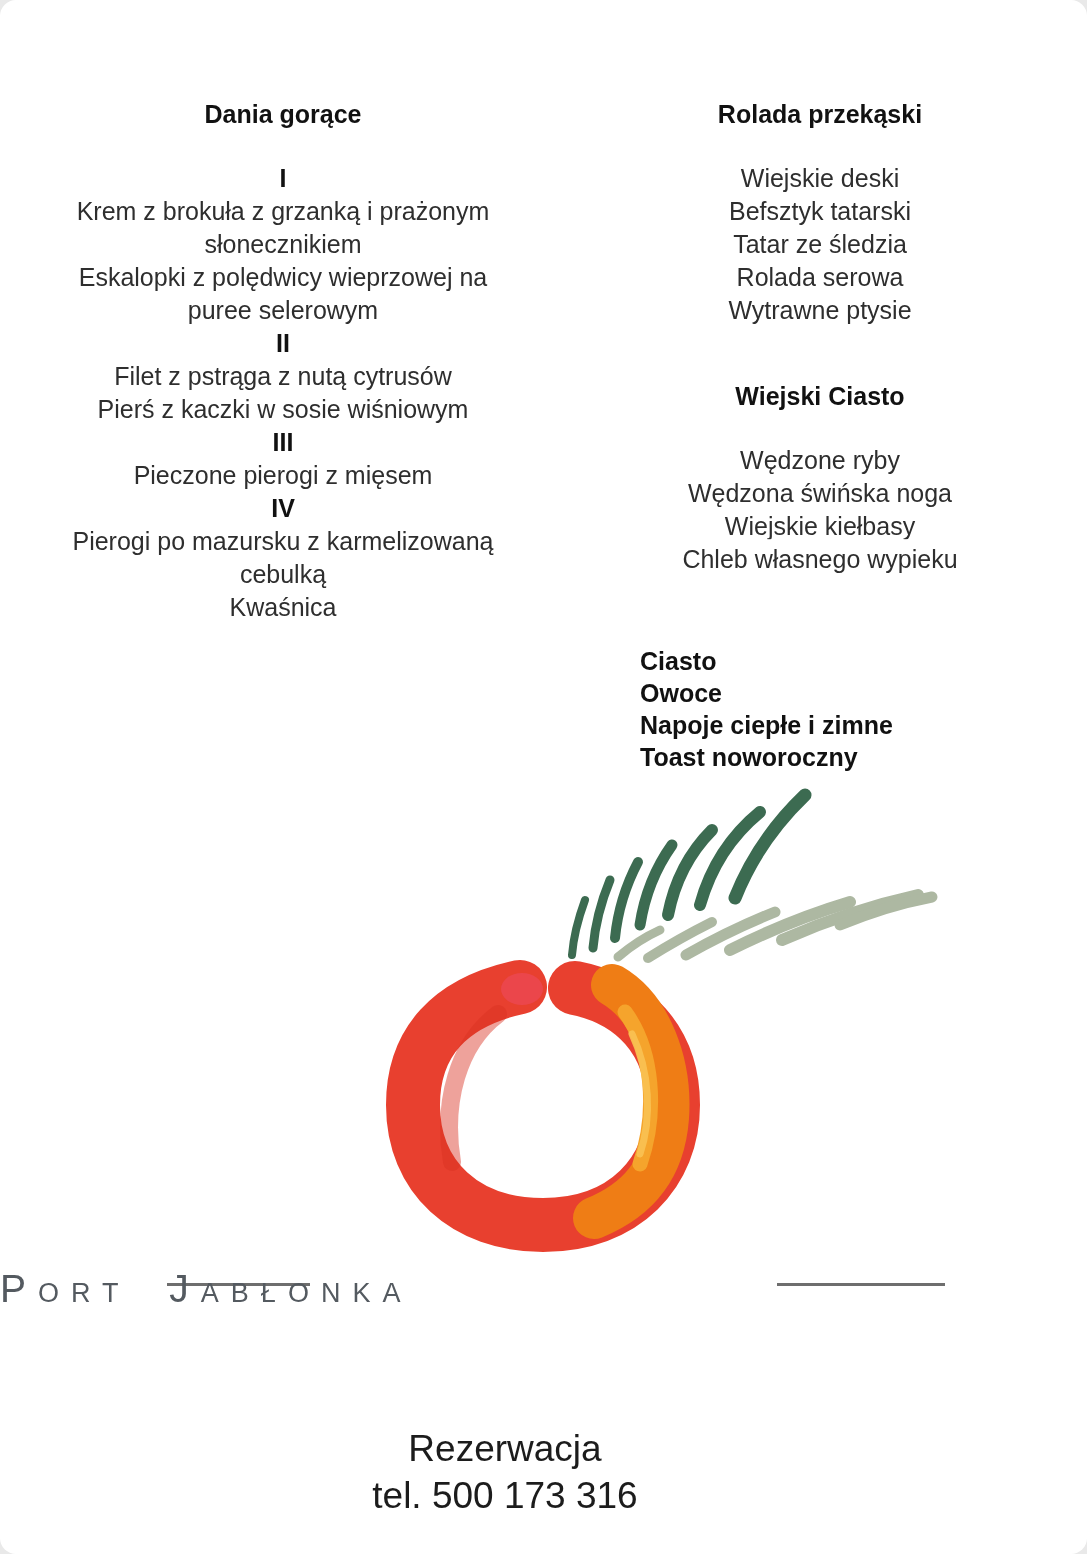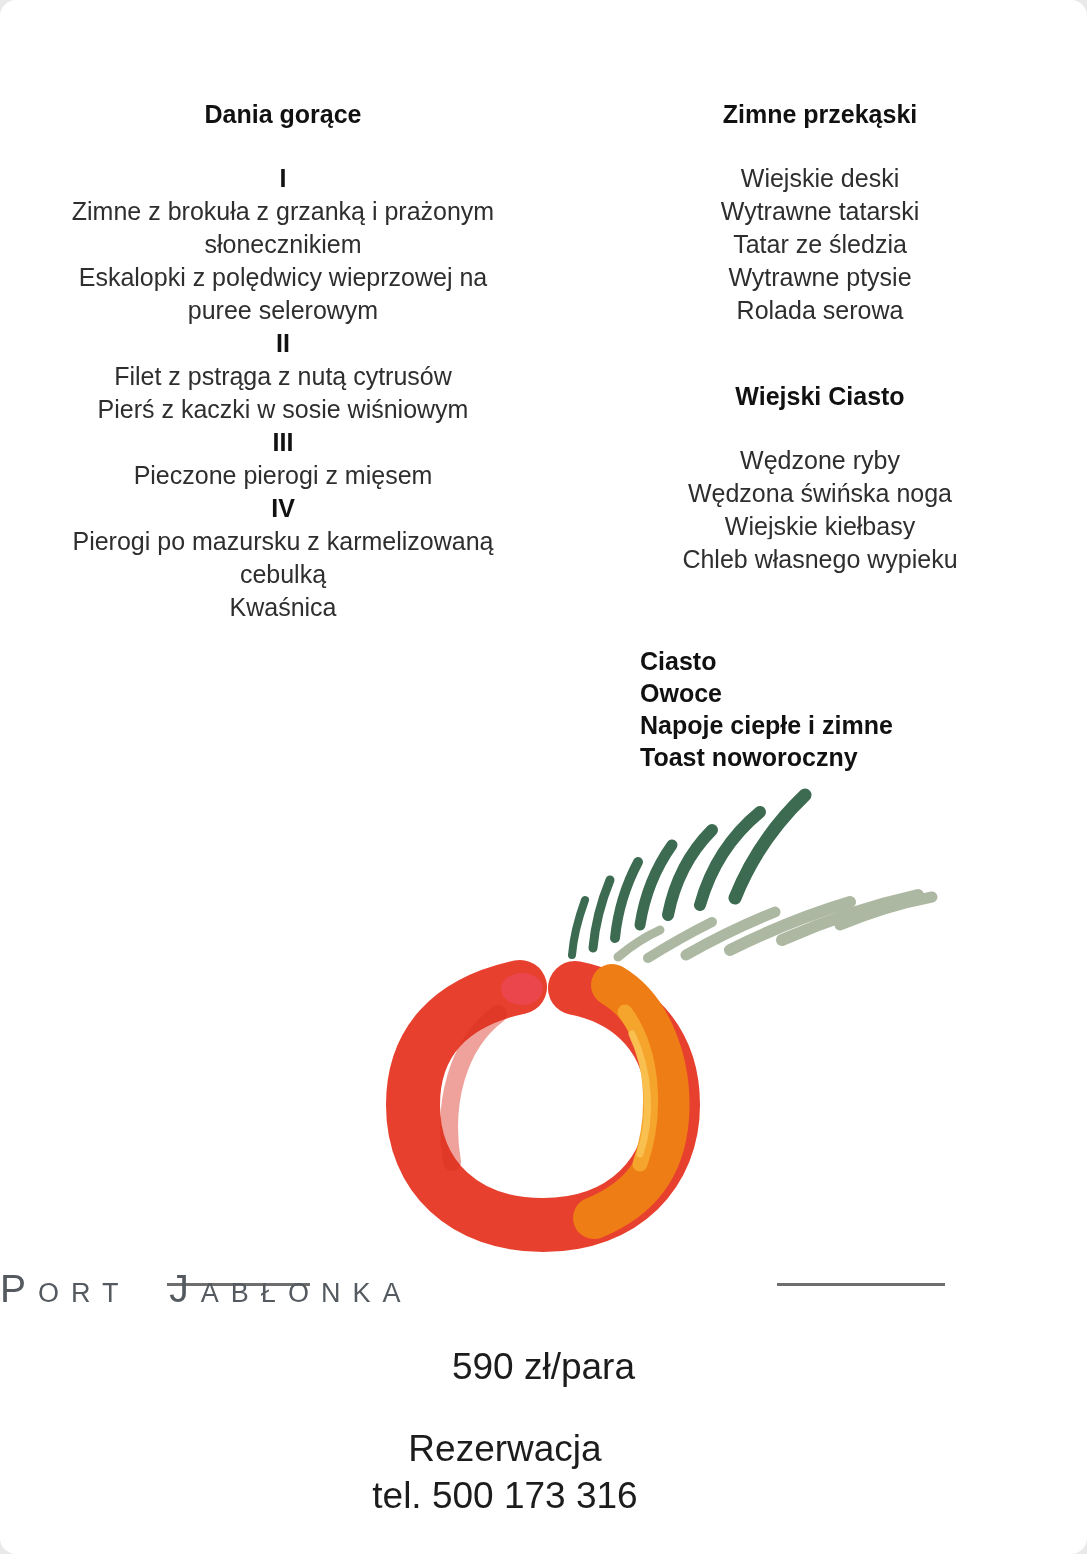--- a/index.html
+++ b/index.html
@@ -54,41 +54,41 @@
 </style>
 </head>
 <body>
 
 <div id="page">
 
   <div class="col" id="left-col">
     <div class="menu-heading">Dania gorące</div>
     <div class="menu-items">
       <div class="line numeral">I</div>
-      <div class="line">Zimne z brokuła z grzanką i prażonym słonecznikiem</div>
+      <div class="line">Krem z brokuła z grzanką i prażonym słonecznikiem</div>
       <div class="line">Eskalopki z polędwicy wieprzowej na puree selerowym</div>
       <div class="line numeral">II</div>
       <div class="line">Filet z pstrąga z nutą cytrusów</div>
       <div class="line">Pierś z kaczki w sosie wiśniowym</div>
       <div class="line numeral">III</div>
       <div class="line">Pieczone pierogi z mięsem</div>
       <div class="line numeral">IV</div>
       <div class="line">Pierogi po mazursku z karmelizowaną cebulką</div>
       <div class="line">Kwaśnica</div>
     </div>
   </div>
 
   <div class="col" id="right-col-1">
-    <div class="menu-heading">Zimne przekąski</div>
+    <div class="menu-heading">Rolada przekąski</div>
     <div class="menu-items">
       <div class="line">Wiejskie deski</div>
-      <div class="line">Wytrawne tatarski</div>
+      <div class="line">Befsztyk tatarski</div>
       <div class="line">Tatar ze śledzia</div>
+      <div class="line">Rolada serowa</div>
       <div class="line">Wytrawne ptysie</div>
-      <div class="line">Rolada serowa</div>
     </div>
   </div>
 
   <div class="col" id="right-col-2">
     <div class="menu-heading">Wiejski Ciasto</div>
     <div class="menu-items">
       <div class="line">Wędzone ryby</div>
       <div class="line">Wędzona świńska noga</div>
       <div class="line">Wiejskie kiełbasy</div>
       <div class="line">Chleb własnego wypieku</div>
@@ -137,19 +137,18 @@
       <path d="M 262 252 C 280 290, 282 336, 270 372" stroke-width="7" opacity="0.9" stroke="#fac253"></path>
     </g>
   </svg>
 
   <div id="brand-row">
     <div class="brand-rule" id="brand-rule-left"></div>
     <div id="brand-name">Port Jabłonka</div>
     <div class="brand-rule" id="brand-rule-right"></div>
   </div>
 
-  <div id="price-line">590 zł/para</div>
   <div id="reservation-block">
     <div>Rezerwacja</div>
     <div>tel. 500 173 316</div>
   </div>
 
 </div>
 
 </body></html>

